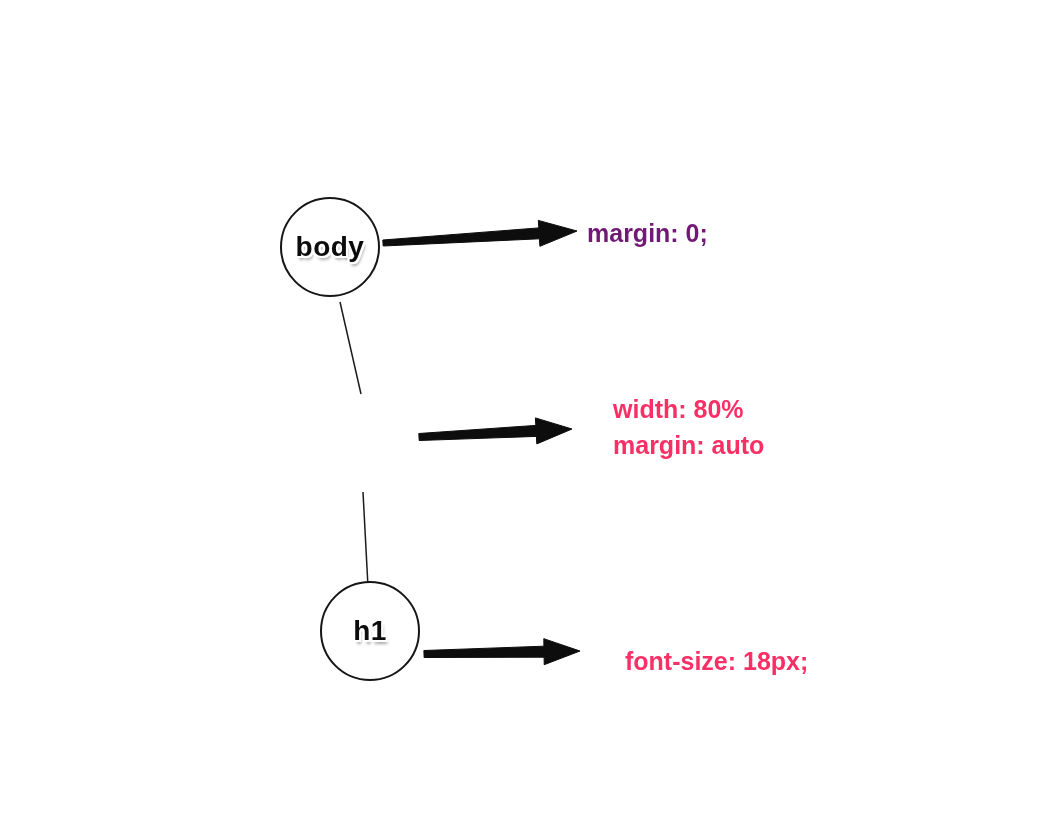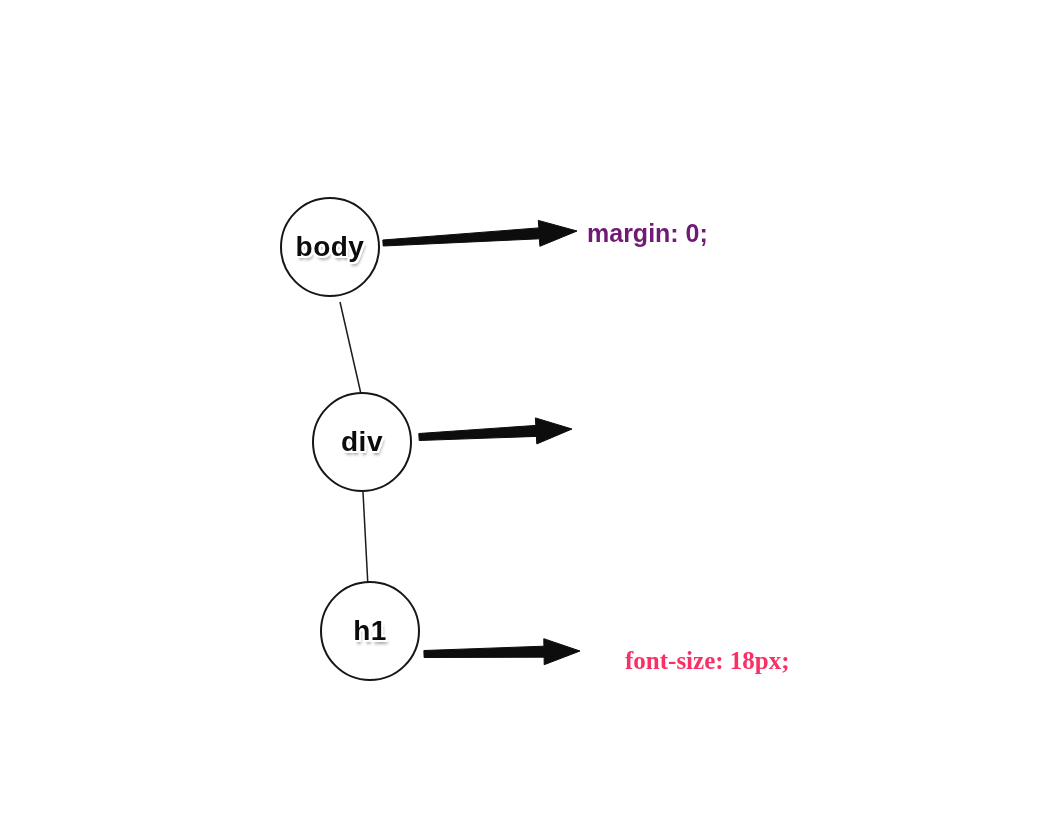--- a/index.html
+++ b/index.html
@@ -82,30 +82,31 @@
 
     <polygon class="arrow" points="419.2,440.5 536.4,436.4 536.8,443.9 572,429 535.4,417.9 535.8,425.4 418.8,433.5"></polygon>
 
     <polygon class="arrow" points="424.1,657.5 544.1,657.2 544.2,664.7 580,651 543.8,638.7 543.9,646.2 423.9,650.5"></polygon>
   </svg>
 
   <div class="node" style="left:280px; top:197px;">
     <span class="node-label">body</span>
   </div>
 
-  <div class="node" style="left:312px; top:392px;">
-    <span class="node-label">div</span>
-  </div>
 
   <div class="node" style="left:320px; top:581px;">
     <span class="node-label">h1</span>
   </div>
 
   <div class="annotation" style="left: 587px; top: 194px; color: #701a75; margin-top: 21px;">
     <div>margin: 0;</div>
   </div>
 
+  <div class="annotation" style="left: 613px; top: 391px; color: rgb(249, 47, 101);">
+    <div>width: 80%</div>
+    <div>margin: auto</div>
+  </div>
 
-  <div class="annotation" style="left: 625px; top: 643px; color: rgb(249, 47, 101); font-family: Liberation Serif, serif;">
+  <div class="annotation" style="left: 625px; top: 643px; color: rgb(249, 47, 101);">
     <div>font-size: 18px;</div>
   </div>
 
 </div>
 
 </body></html>

